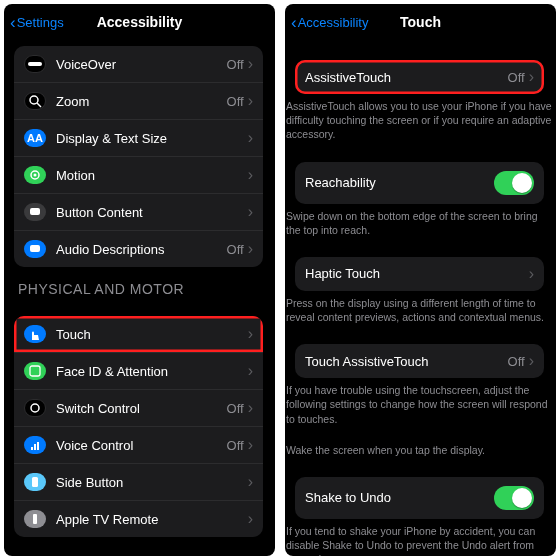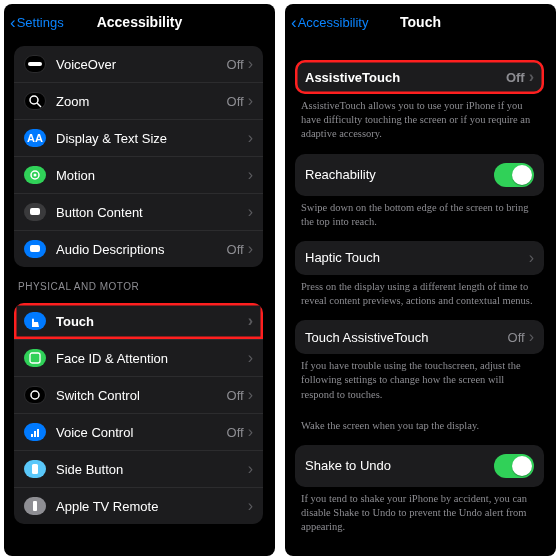--- a/index.html
+++ b/index.html
@@ -4,35 +4,35 @@
 <style>
   * { margin:0; padding:0; box-sizing:border-box; font-family:-apple-system, "Helvetica Neue", Arial, sans-serif; }
   body { background:#fff; width:560px; height:560px; overflow:hidden; }
   .phones { display:flex; gap:10px; padding:4px 4px 0 4px; }
   .phone { width:271px; height:552px; background:#000; border-radius:8px; overflow:hidden; display:flex; flex-direction:column; }
   .header { position:relative; height:36px; display:flex; align-items:center; justify-content:center; flex:0 0 auto; }
   .back { position:absolute; left:6px; display:flex; align-items:center; color:#0a84ff; font-size:13px; }
   .back .chev { font-size:17px; line-height:1; margin-right:1px; }
   .title { color:#fff; font-weight:600; font-size:14px; }
   .scroll { flex:1 1 auto; overflow:hidden; padding-right:2px;}
-  .group-label { color:#8d8d92; font-size:10px; letter-spacing:0.5px; padding:14px 14px 11px; text-transform:uppercase; }
+  .group-label { color:#8d8d92; font-size:14px; letter-spacing:0.5px; padding:14px 14px 11px; text-transform:uppercase; }
   .list { background:#1c1c1e; border-radius:10px; margin:6px 10px 0; overflow:hidden; }
   .row { display:flex; align-items:center; padding:9px 10px; border-top:0.5px solid #2c2c2e; position:relative; }
   .row:first-child { border-top:none; }
   .icon { width:22px; height:18px; border-radius:9px; margin-right:10px; display:flex; align-items:center; justify-content:center; flex:0 0 auto; }
   .icon svg { display:block; }
   .label { color:#fff; font-size:13px; flex:1 1 auto; white-space:nowrap; overflow:hidden; text-overflow:ellipsis; }
   .value { color:#8d8d92; font-size:13px; margin-right:4px; }
   .chevron { color:#5a5a5e; font-size:16px; line-height:1; }
-  .highlight-red { box-shadow: inset 0 0 0 2.5px #ff1f1f; font-weight: bold; }
-  .desc { color:#8d8d92; font-size:10.5px; line-height:1.35; padding:5px 16px 12px;font-family:Liberation Serif, serif; }
+  .highlight-red { box-shadow: inset 0 0 0 2.5px #ff1f1f; }
+  .desc { color:#8d8d92; font-size:10.5px; line-height:1.35; padding:5px 1px 12px; }
   .toggle { width:40px; height:24px; border-radius:12px; position:relative; flex:0 0 auto; }
   .toggle.on { background:#30d158; }
   .toggle .knob { width:20px; height:20px; background:#fff; border-radius:50%; position:absolute; top:2px; right:2px; box-shadow:0 1px 1px rgba(0,0,0,0.3); }
-  .list.tight { margin-top:0; }
+  .list.tight { margin-top:8px; }
   
   .ic-black { background:#000; border:0.5px solid #2c2c2e;}
   .ic-dgray { background:#3a3a3c; }
   .ic-blue { background:#007aff; }
   .ic-green { background:#30d158; }
   .ic-lblue { background:#5ac8fa; }
   .ic-gray { background:#8e8e93; }
 </style>
 </head>
 <body>

